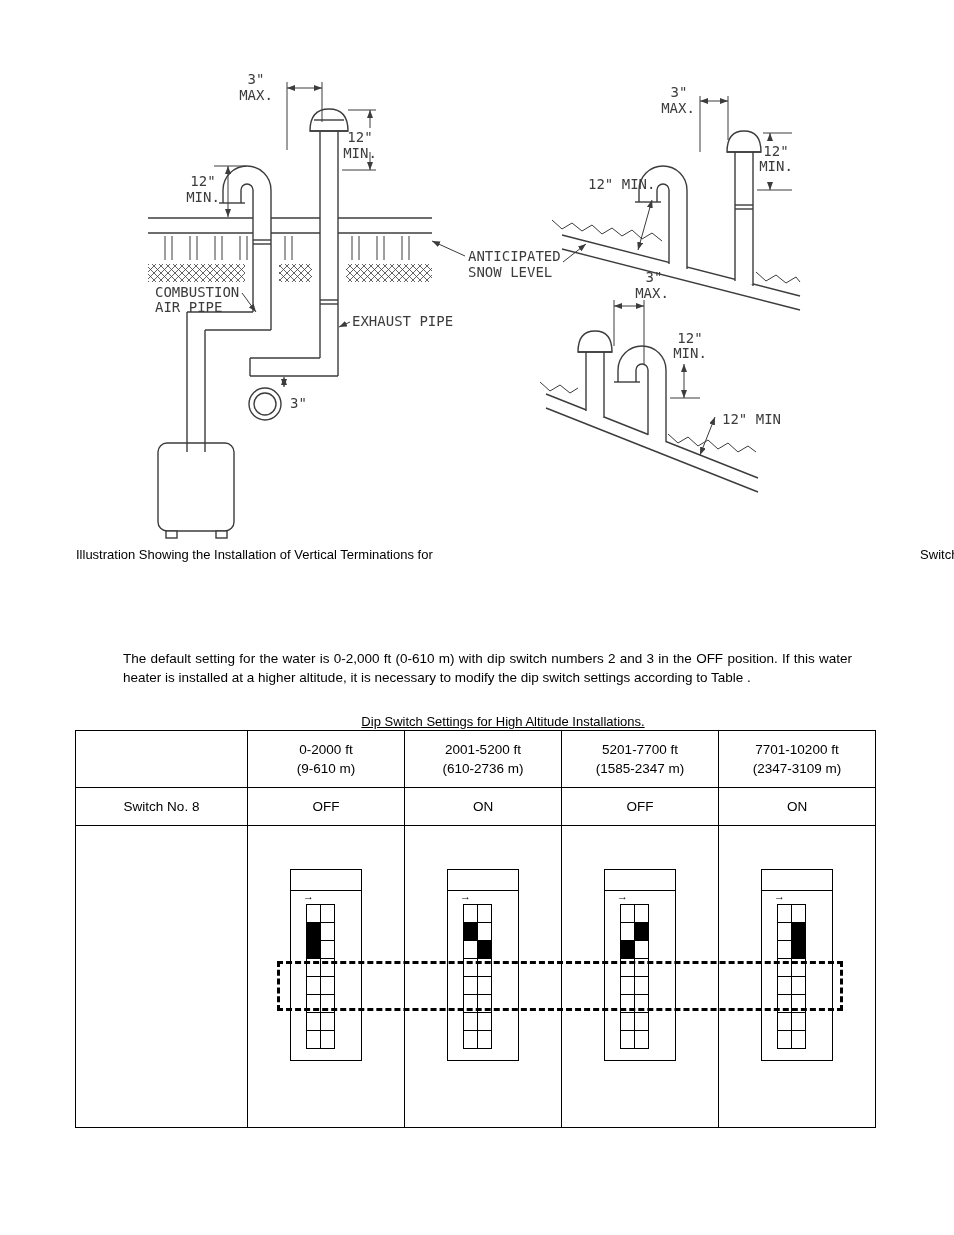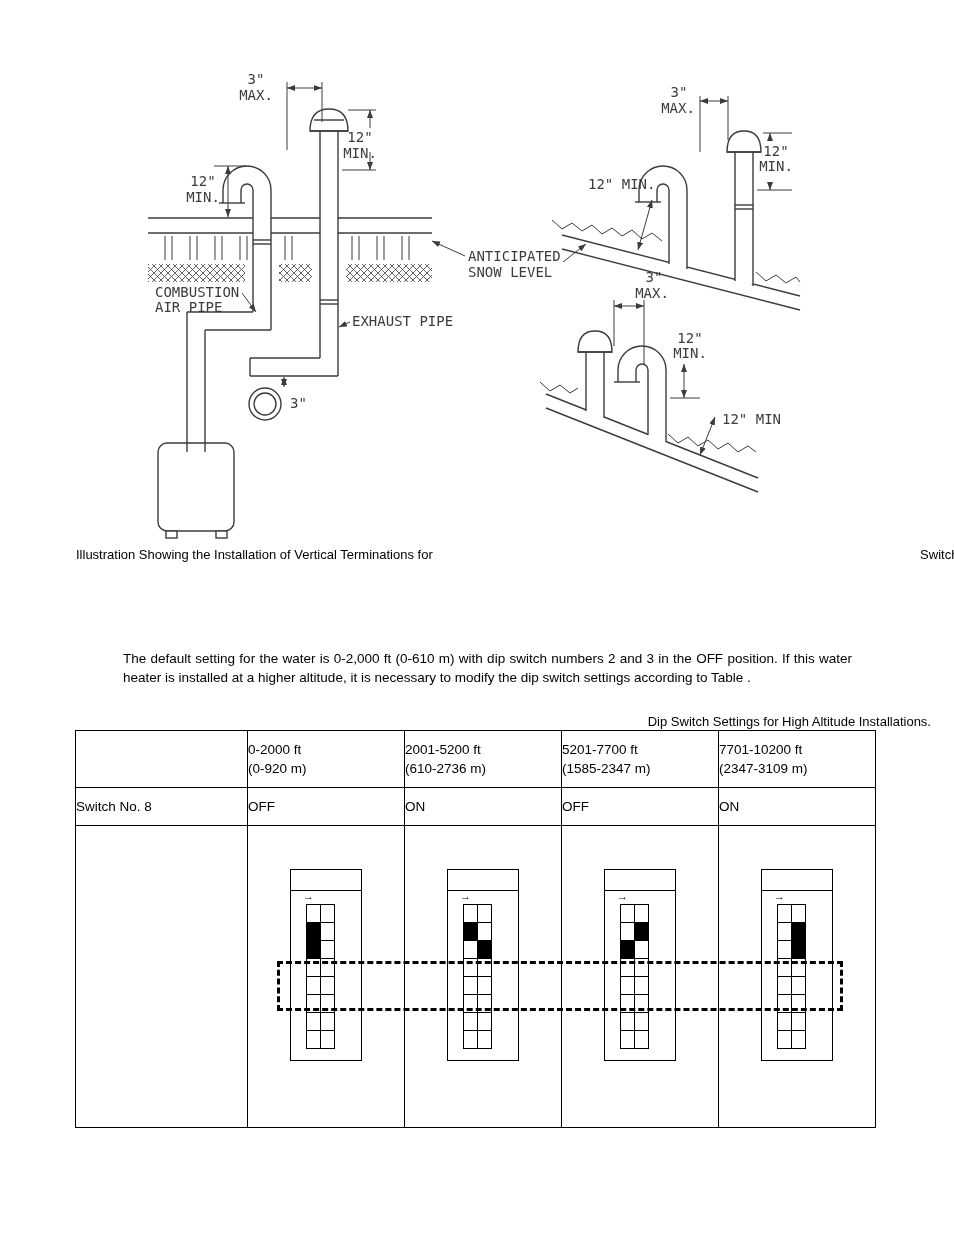--- a/index.html
+++ b/index.html
@@ -9,23 +9,23 @@
   svg .s{stroke:#3c3c3c;fill:none;stroke-width:1.4;}
   svg .thin{stroke:#3c3c3c;fill:none;stroke-width:1;}
   svg .w{fill:#fff;stroke:none;}
   svg .wd{fill:#fff;stroke:#3c3c3c;stroke-width:1.4;}
   svg .t{font-family:"DejaVu Sans Mono",monospace;font-size:14px;fill:#3c3c3c;}
   .caption{position:absolute;top:547px;left:76px;width:886px;display:flex;justify-content:space-between;
            font-size:13px;}
   .caption .gap{display:inline-block;width:48px;}
   .para{position:absolute;top:641px;left:115px;width:729px;margin:8px;font-size:13.5px;
         line-height:19px;text-align:justify;}
-  .tcaption{position:absolute;top:714px;left:75px;width:856px;text-align:right;font-size:13px;}
+  .tcaption{position:absolute;top:714px;left:75px;width:856px;text-align:center;font-size:13px;text-decoration:underline;}
   table.alt-table{position:absolute;top:730px;left:75px;border-collapse:collapse;table-layout:fixed;}
-  table.alt-table td{border:1px solid #000;text-align:left;vertical-align:middle;
+  table.alt-table td{border:1px solid #000;text-align:center;vertical-align:middle;
         font-size:13.5px;padding:0;}
   td.nob{border:none;}
   td.hdr{height:56px;line-height:19px;}
   tr.swrow td{height:37px;}
   tr.diprow td{height:258px;vertical-align:top;padding-top:43px;}
   .col-lbl{width:172px;}
   .col-d{width:157px;}
   
   .dip{width:70px;height:190px;border:1.5px solid #000;background:#fff;margin:0 auto;position:relative;}
   .dip-topline{position:absolute;top:20px;left:0;right:0;border-top:1.5px solid #000;}
@@ -241,21 +241,21 @@
         <col class="col-d">
         <col class="col-d">
         <col class="col-d">
         <col class="col-d">
     </colgroup>
     <tbody>
       <tr>
         <td class="nob"></td>
         <td class="hdr">
           <div>0-2000 ft</div>
-          <div>(0-920 m)</div>
+          <div>(9-610 m)</div>
         </td>
         <td class="hdr">
           <div>2001-5200 ft</div>
           <div>(610-2736 m)</div>
         </td>
         <td class="hdr">
           <div>5201-7700 ft</div>
           <div>(1585-2347 m)</div>
         </td>
         <td class="hdr">

